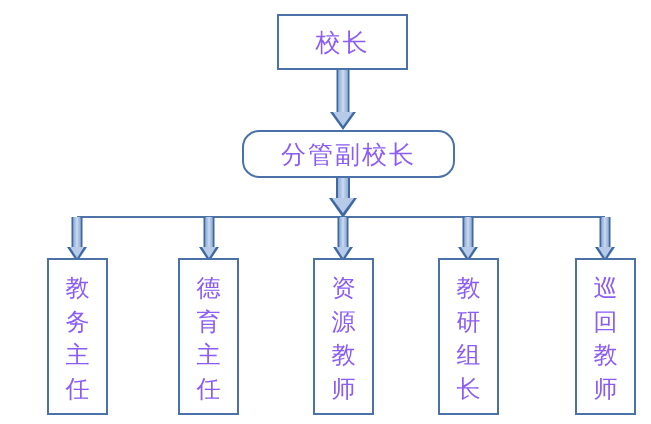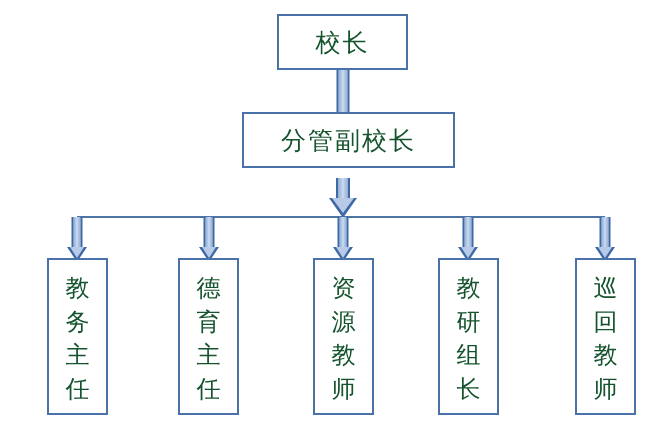--- a/index.html
+++ b/index.html
@@ -19,21 +19,21 @@
 
   
   .node {
     position: absolute;
     box-sizing: border-box;
     border: 2px solid #4a72a8;
     background: #ffffff;
     display: flex;
     align-items: center;
     justify-content: center;
-    color: #14532d;
+    color: #8b5cf6;
     z-index: 3;
   }
   .node-h {           
     font-size: 25px;
     letter-spacing: 2px;
     line-height: 1;
   }
   .node-v {           
     align-items: flex-start;
     padding-top: 12px;
@@ -99,21 +99,21 @@
   <div class="arrow" style="left:330px; top:70px; width:26px; height:60px;">
     <div class="shaft" style="width:13px; height:44px;"></div>
     <div class="head" style="top:42px;
          border-left:13px solid transparent; border-right:13px solid transparent;
          border-top:18px solid #3f69a3;"></div>
     <div class="head-fill" style="top:42px;
          border-left:10px solid transparent; border-right:10px solid transparent;
          border-top:14px solid #b7cbe8;"></div>
   </div>
 
-  <div class="node node-h" style="left:242px; top:112px; width:213px; height:56px;">
+  <div class="node node-h" style="left:242px; top:130px; width:213px; height:48px;border-radius:17px;">
     <span>分管副校长</span>
   </div>
 
   <div class="arrow" style="left:329px; top:178px; width:28px; height:40px;">
     <div class="shaft" style="width:14px; height:22px;"></div>
     <div class="head" style="top:20px;
          border-left:14px solid transparent; border-right:14px solid transparent;
          border-top:20px solid #3f69a3;"></div>
     <div class="head-fill" style="top:20px;
          border-left:11px solid transparent; border-right:11px solid transparent;

